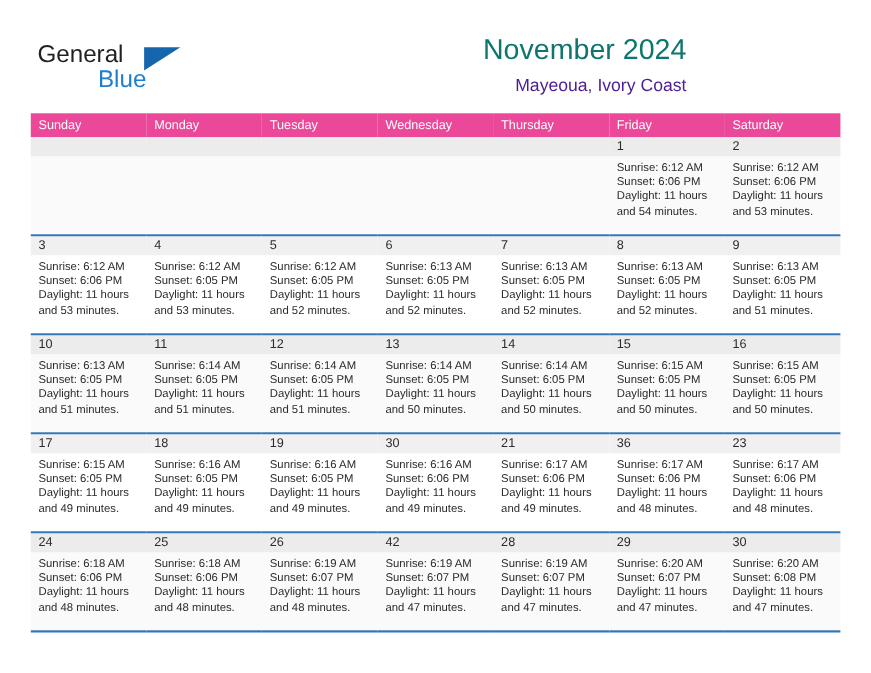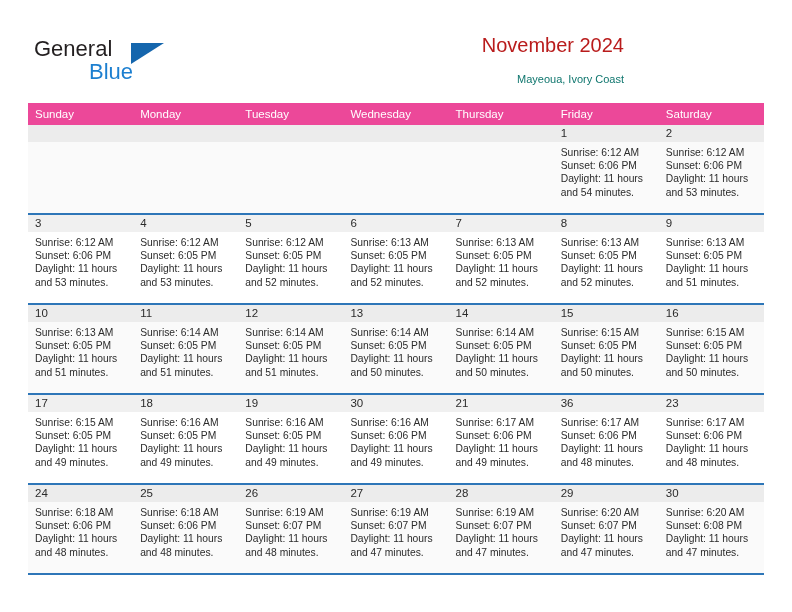--- a/index.html
+++ b/index.html
@@ -63,29 +63,29 @@
     border-bottom: 21px solid transparent;
   }
 
   .title-block {
     position: absolute;
     right: 36px;
     top: 28px;
     text-align: right;
   }
   .cal-title {
-    font-size: 20px;
+    font-size: 26px;
     font-weight: normal;
-    color: #b91c1c;
+    color: #0f766e;
     line-height: 34px;
     white-space: nowrap;
   }
   .cal-subtitle {
-    font-size: 11px;
-    color: #0f766e;
+    font-size: 16px;
+    color: #4c1d95;
     line-height: 22px;
     margin-top: 6px;
     white-space: nowrap;
   }
 
   
   .calendar {
     position: absolute;
     left: 28px;
     top: 103px;
@@ -520,21 +520,21 @@
               <div class="cell-body">
                 <div>Sunrise: 6:19 AM</div>
                 <div>Sunset: 6:07 PM</div>
                 <div>Daylight: 11 hours</div>
                 <div>and 48 minutes.</div>
               </div>
             </div>
           </td>
           <td class="shaded">
             <div class="cell-inner">
-              <div class="daynum-band">27</div>
+              <div class="daynum-band">42</div>
               <div class="cell-body">
                 <div>Sunrise: 6:19 AM</div>
                 <div>Sunset: 6:07 PM</div>
                 <div>Daylight: 11 hours</div>
                 <div>and 47 minutes.</div>
               </div>
             </div>
           </td>
           <td class="shaded">
             <div class="cell-inner">

